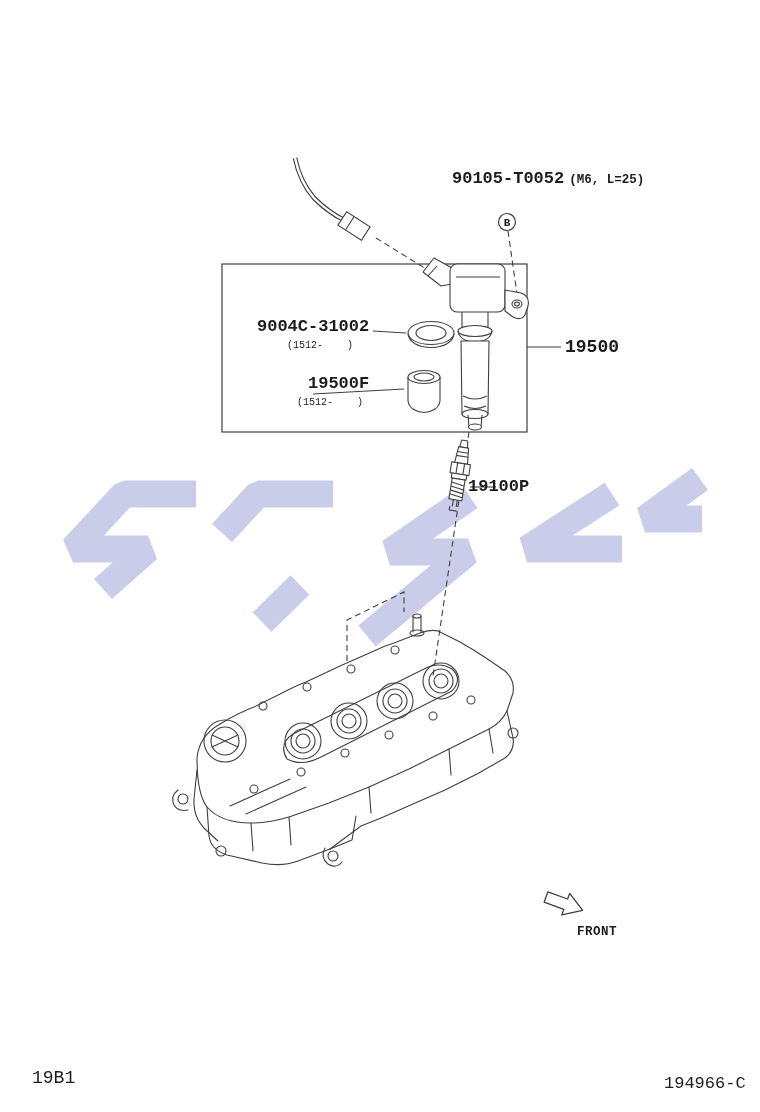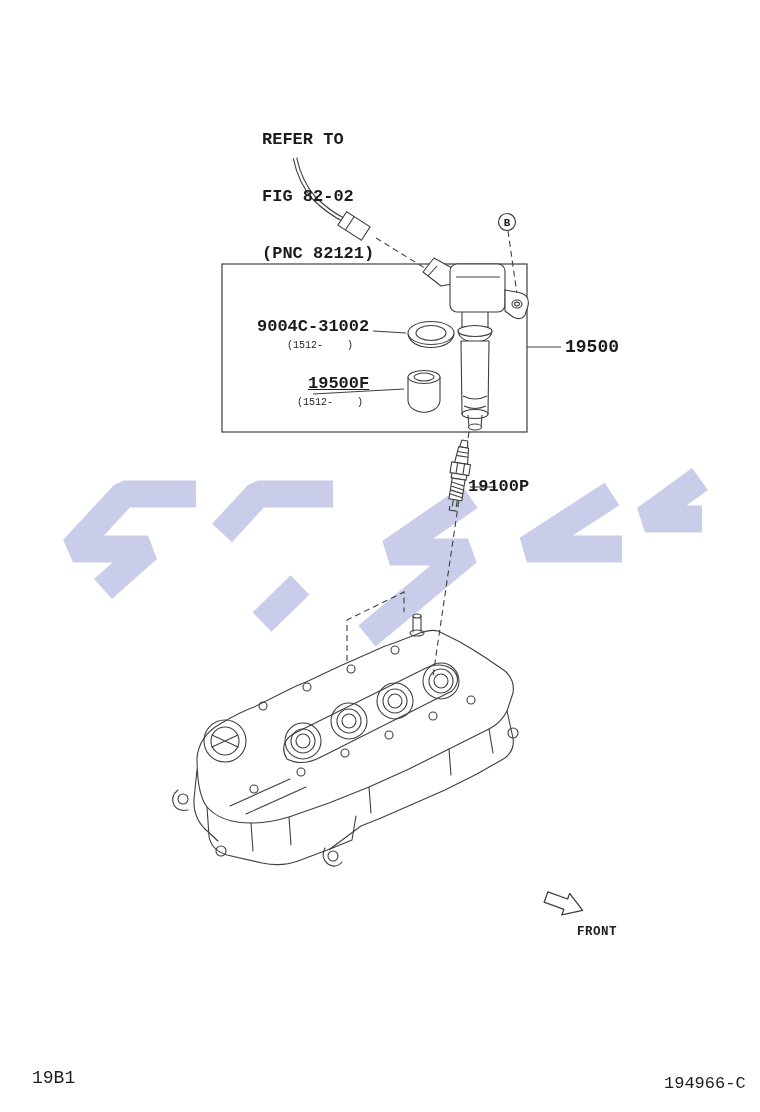--- a/index.html
+++ b/index.html
@@ -8,21 +8,21 @@
   .canvas { position:absolute; left:0; top:0; width:760px; height:1112px; }
   svg.art { position:absolute; left:0; top:0; }
   .lbl { position:absolute; white-space:pre; color:#1c1c1c; }
   .part-no { font-size:17px; font-weight:bold; letter-spacing:0; }
   .range { font-size:10px; }
   .spec  { font-size:12.5px; font-weight:bold; margin-left:5px; }
   .refer-note { left:262px; top:92px; font-size:17px; font-weight:bold; line-height:19px; }
   .bolt-label { left:452px; top:169px; display:flex; align-items:baseline; }
   .gasket-no  { left:257px; top:317px; }
   .gasket-range { left:287px; top:340px; }
-  .boot-no   { left:308px; top:374px;text-decoration:underline; }
+  .boot-no   { left:308px; top:374px; }
   .boot-range{ left:297px; top:397px; }
   .coil-no   { left:565px; top:337px; font-size:18px;text-align:center; }
   .plug-no   { left:468px; top:477px; }
   .front-lbl { left:577px; top:925px; font-size:12.5px; font-weight:bold; letter-spacing:0.5px; }
   .page-code { left:32px;  top:1068px; font-size:18px; }
   .drawing-no{ left:664px; top:1074px; font-size:17px; }
 </style>
 </head>
 <body>
 
@@ -157,26 +157,25 @@
     <g>
       <circle cx="507" cy="222" r="8.5" fill="#ffffff" stroke="#3f3f3f" stroke-width="1.2"></circle>
       <text x="507" y="226" text-anchor="middle" font-size="11" font-weight="bold" font-family="Liberation Mono, DejaVu Sans Mono, monospace" fill="#1c1c1c">B</text>
     </g>
 
     <g transform="translate(546,897) rotate(20)">
       <polygon points="0,-5.5 21,-5.5 21,-11.5 39,0 21,11.5 21,5.5 0,5.5" fill="#ffffff" stroke="#3f3f3f" stroke-width="1.3" stroke-linejoin="round"></polygon>
     </g>
   </svg>
 
-  <div class="lbl refer-note">
-    <div>REFER TO</div>
-    <div>FIG 82-02</div>
-    <div>(PNC 82121)</div>
+
+  <div class="lbl bolt-label">
+    <span class="part-no">90105-T0052</span>
+    <span class="spec">(M6, L=25)</span>
   </div>
-
 
   <div class="lbl gasket-no part-no">9004C-31002</div>
   <div class="lbl gasket-range range">(1512-    )</div>
 
   <div class="lbl boot-no part-no">19500F</div>
   <div class="lbl boot-range range">(1512-    )</div>
 
   <div class="lbl coil-no part-no">19500</div>
   <div class="lbl plug-no part-no">19100P</div>
 

